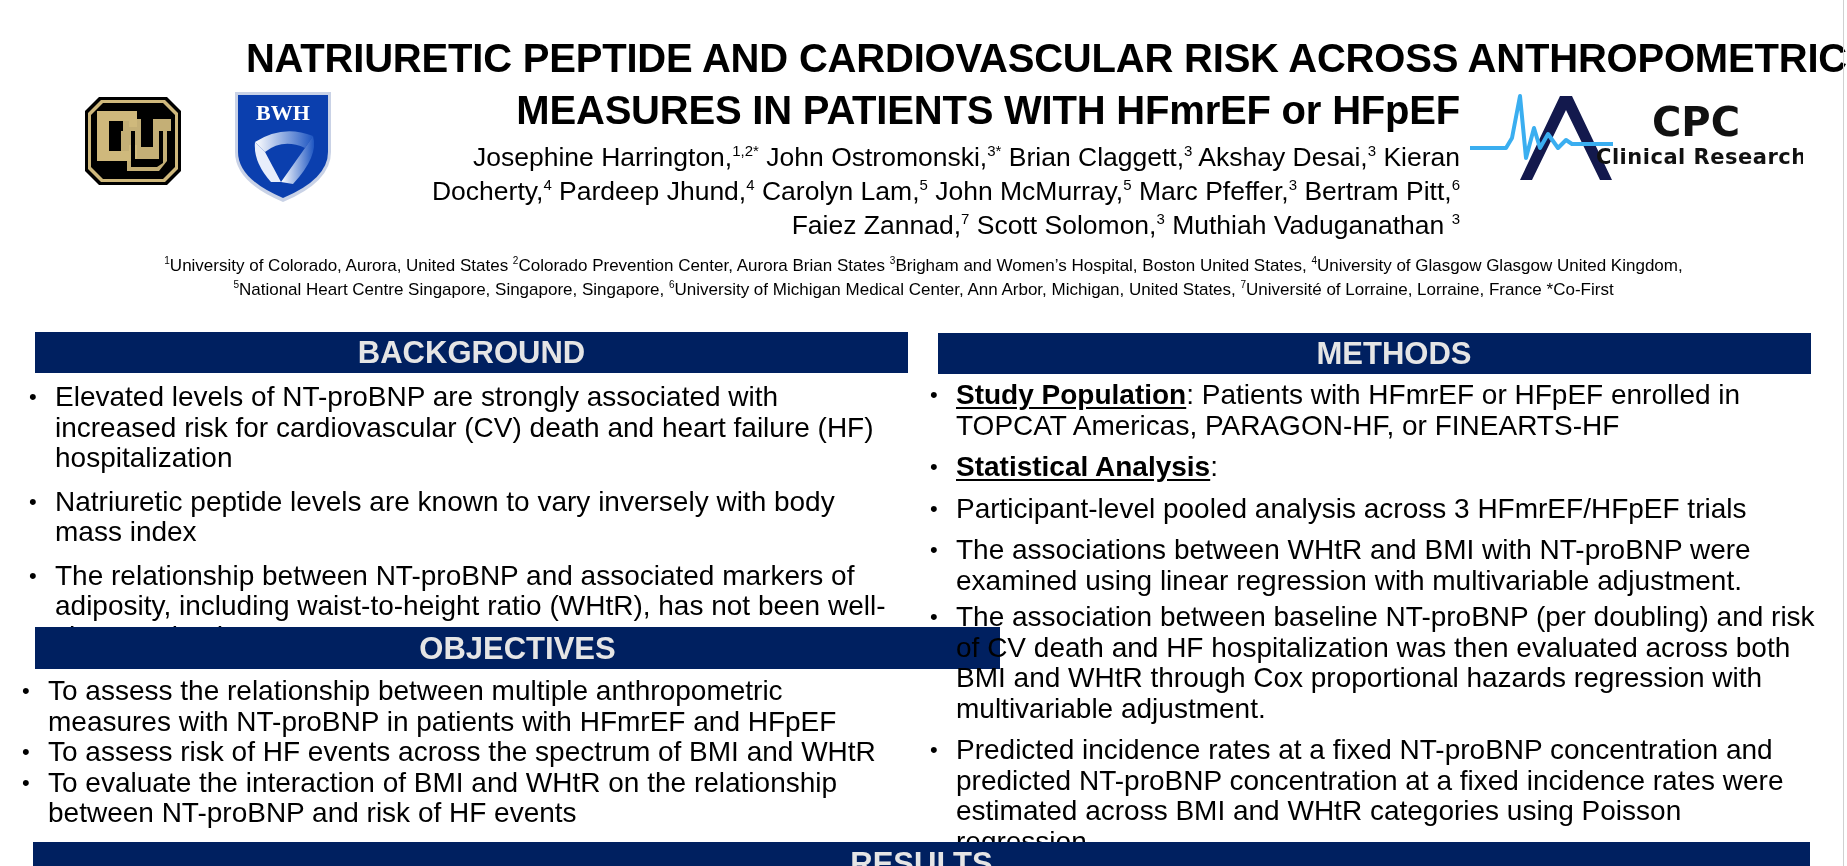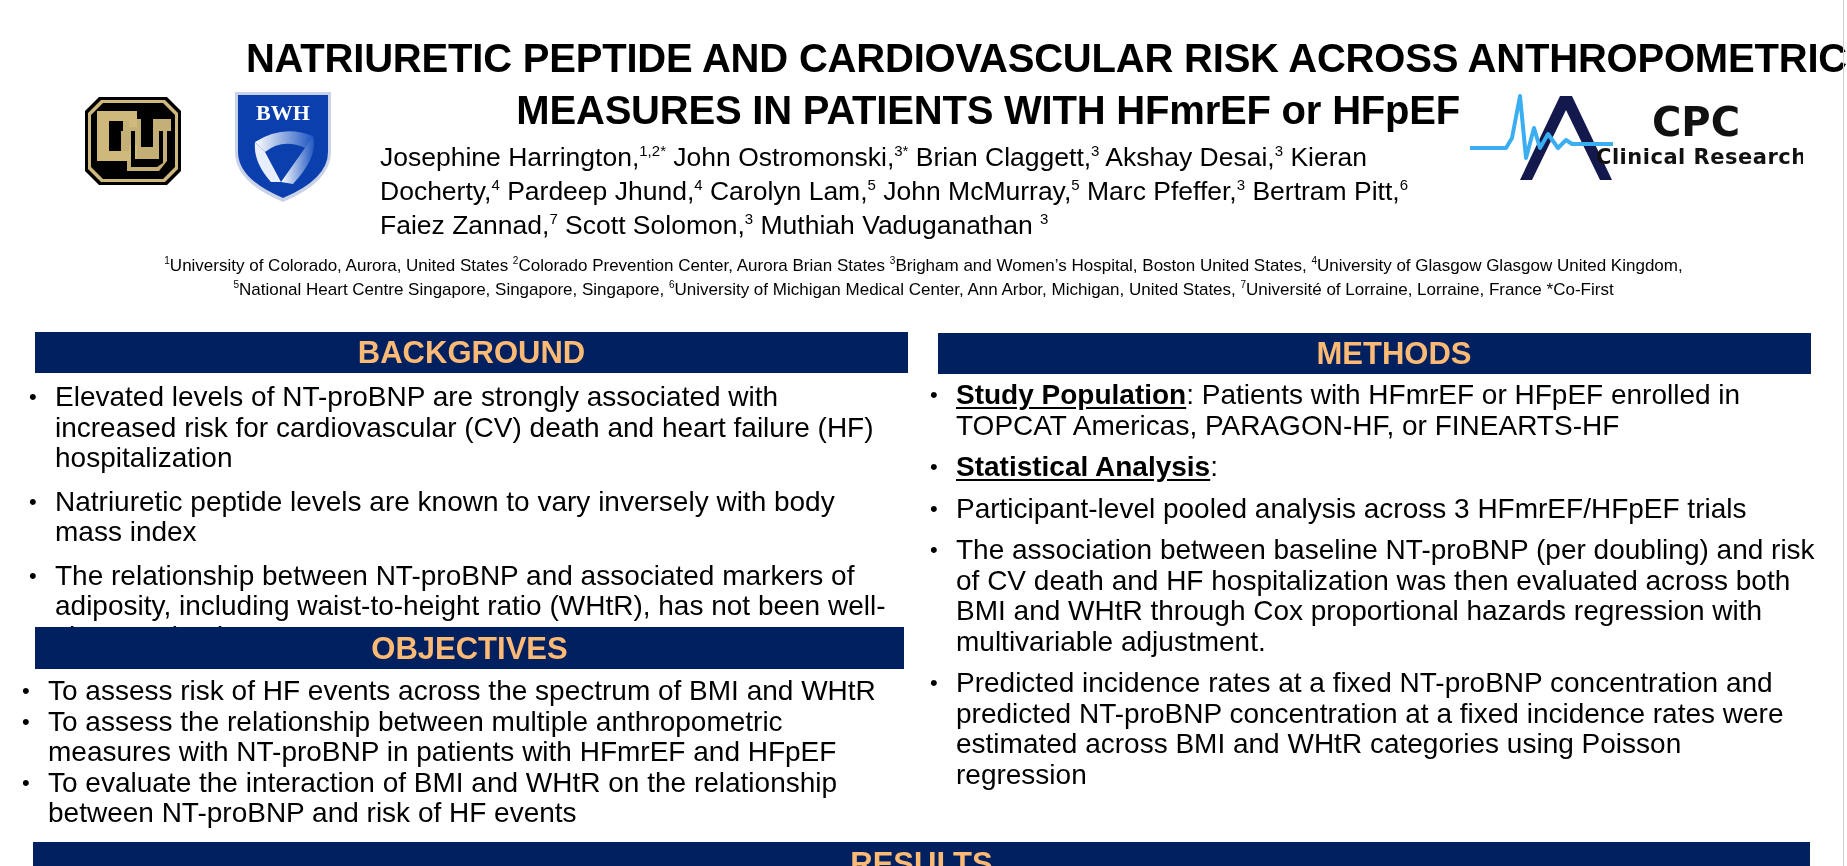--- a/index.html
+++ b/index.html
@@ -3,31 +3,31 @@
 <meta charset="utf-8">
 <style>
   html, body { margin:0; padding:0; background:#ffffff; }
   body { width:1847px; height:866px; position:relative; overflow:hidden;
          font-family:"Liberation Sans", sans-serif; color:#000; }
   .abs { position:absolute; }
   .title { left:0; width:1847px; text-align:right; font-weight:bold;
            font-size:40px; line-height:52px; letter-spacing:-0.2px; }
   .t1 { top:32px; }
   .t2 { top:84px; left:330px; width:1130px; }
-  .authors { top:140px; left:380px; width:1080px; text-align:left;
+  .authors { top:140px; left:380px; width:1080px; text-align:right;
              font-size:26.5px; line-height:34px; }
   .authors sup { font-size:15px; vertical-align:super; line-height:0; }
   .affil { top:254px; left:0; width:1847px; text-align:center;
            font-size:17px; line-height:24px; }
   .affil sup { font-size:10px; line-height:0; vertical-align:super; }
-  .bar { background:#002060; color:#fdba74; font-weight:bold; font-size:31px;
+  .bar { background:#002060; color:#e5e5e5; font-weight:bold; font-size:31px;
          text-align:center; box-sizing:border-box; }
   .bg-bar { left:35px; top:332px; width:873px; height:41px; line-height:42px; }
   .me-bar { left:938px; top:333px; width:873px; height:41px; line-height:42px;padding-left:39px; }
-  .ob-bar { left:35px; top:627px; width:869px; height:42px; line-height:43px; }
+  .ob-bar { left:35px; top:627px; width:965px; height:42px; line-height:43px; }
   .re-bar { left:33px; top:842px; width:1777px; height:40px; line-height:40px; padding-top:2px; }
   ul.blist { list-style:none; margin:0; padding:0; }
   ul.blist li { position:relative; padding-left:28px; font-size:28px; line-height:30.5px; }
   ul.blist li::before { content:"\2022"; position:absolute; left:2px; top:0; font-size:22px; }
   .bg-list { left:27px; top:382px; width:880px; }
   .bg-list li { margin-bottom:13px; }
   .ob-list { left:20px; top:676px; width:890px; }
   .ob-list li { line-height:30px; }
   .me-list { left:928px; top:380px; width:890px; }
   .me-list li { margin-bottom:6px; }
@@ -93,29 +93,30 @@
 
 <div class="abs bar bg-bar">BACKGROUND</div>
 <ul class="abs blist bg-list">
   <li>Elevated levels of NT-proBNP are strongly associated with increased risk for cardiovascular (CV) death and heart failure (HF) hospitalization</li>
   <li>Natriuretic peptide levels are known to vary inversely with body mass index</li>
   <li>The relationship between NT-proBNP and associated markers of adiposity, including waist-to-height ratio (WHtR), has not been well-characterized.</li>
 </ul>
 
 <div class="abs bar ob-bar">OBJECTIVES</div>
 <ul class="abs blist ob-list">
+  <li>To assess the relationship between multiple anthropometric measures with NT-proBNP in patients with HFmrEF and HFpEF</li>
   <li>To assess risk of HF events across the spectrum of BMI and WHtR</li>
-  <li>To assess the relationship between multiple anthropometric measures with NT-proBNP in patients with HFmrEF and HFpEF</li>
   <li>To evaluate the interaction of BMI and WHtR on the relationship between NT-proBNP and risk of HF events</li>
 </ul>
 
 <div class="abs bar me-bar">METHODS</div>
 <ul class="abs blist me-list">
   <li class="gap"><span class="u">Study Population</span><span>: Patients with HFmrEF or HFpEF enrolled in TOPCAT Americas, PARAGON-HF, or FINEARTS-HF</span></li>
   <li class="gap"><span class="u">Statistical Analysis</span><span>:</span></li>
   <li class="gap">Participant-level pooled analysis across 3 HFmrEF/HFpEF trials</li>
+  <li>The associations between WHtR and BMI with NT-proBNP were examined using linear regression with multivariable adjustment.</li>
   <li class="gap">The association between baseline NT-proBNP (per doubling) and risk of CV death and HF hospitalization was then evaluated across both BMI and WHtR through Cox proportional hazards regression with multivariable adjustment.</li>
   <li>Predicted incidence rates at a fixed NT-proBNP concentration and predicted NT-proBNP concentration at a fixed incidence rates were estimated across BMI and WHtR categories using Poisson regression</li>
 </ul>
 
 <div class="abs bar re-bar">RESULTS</div>
 
 <div class="abs rborder"></div>
 
 </body></html>

